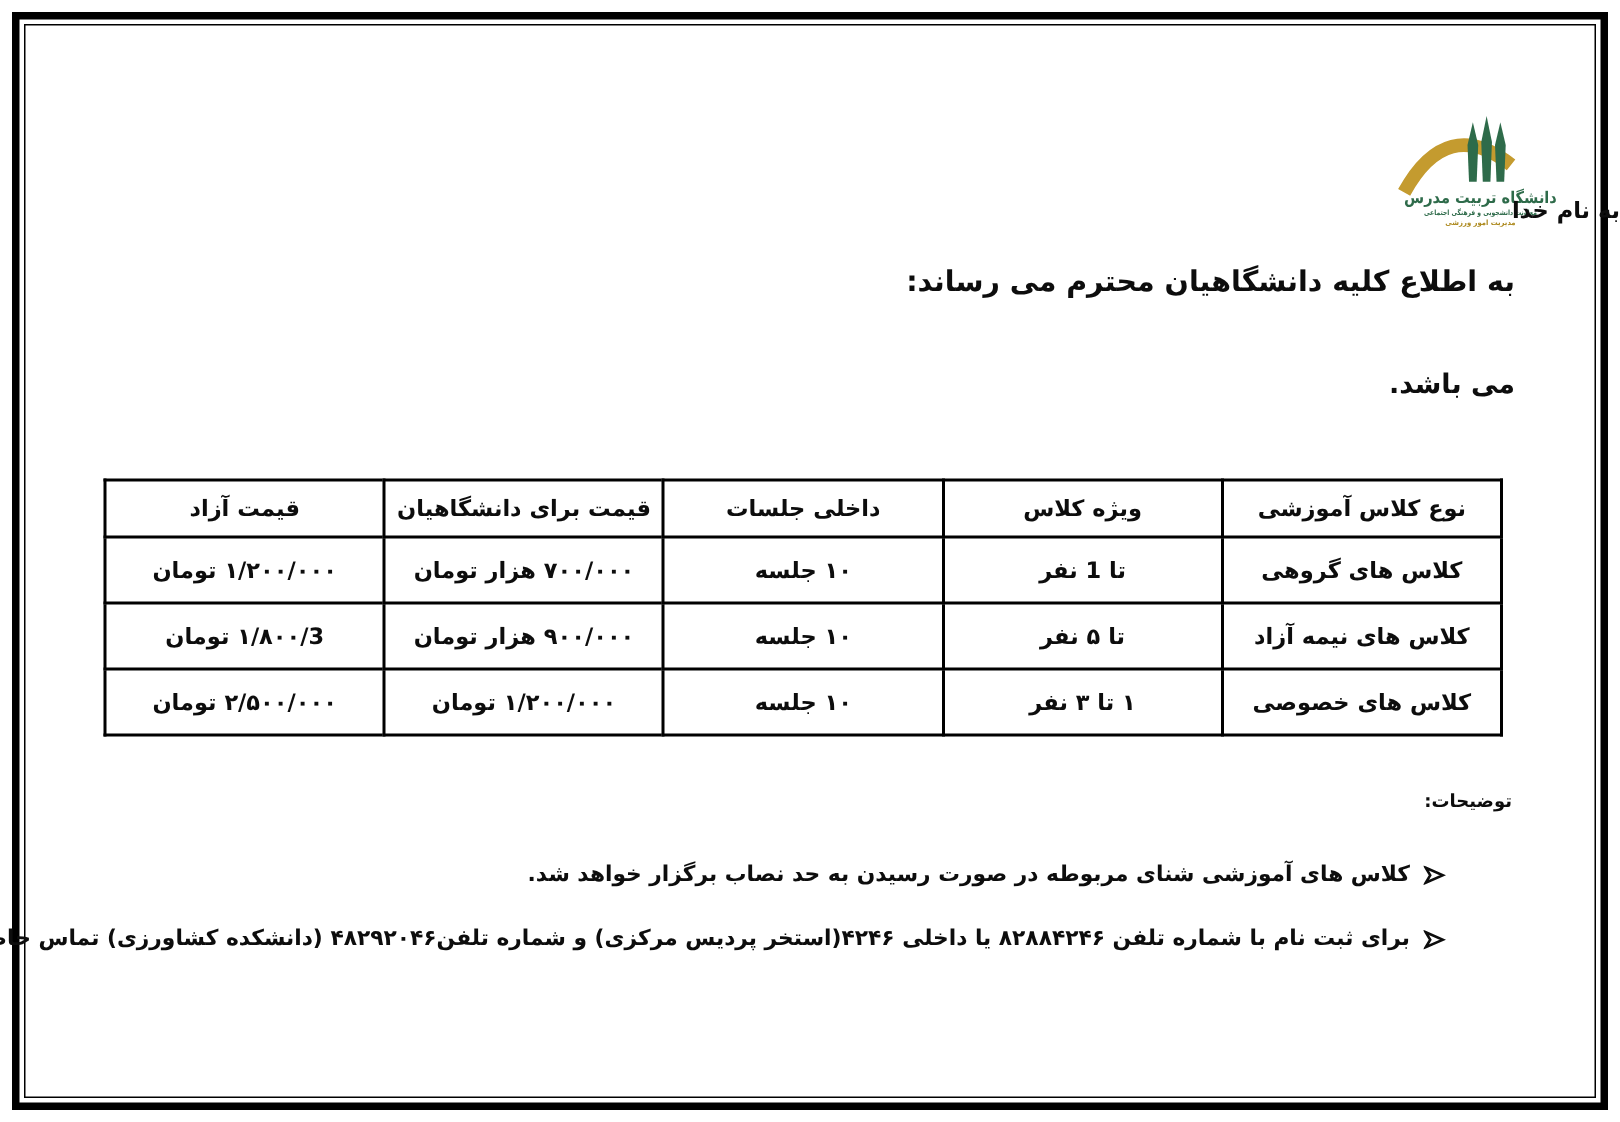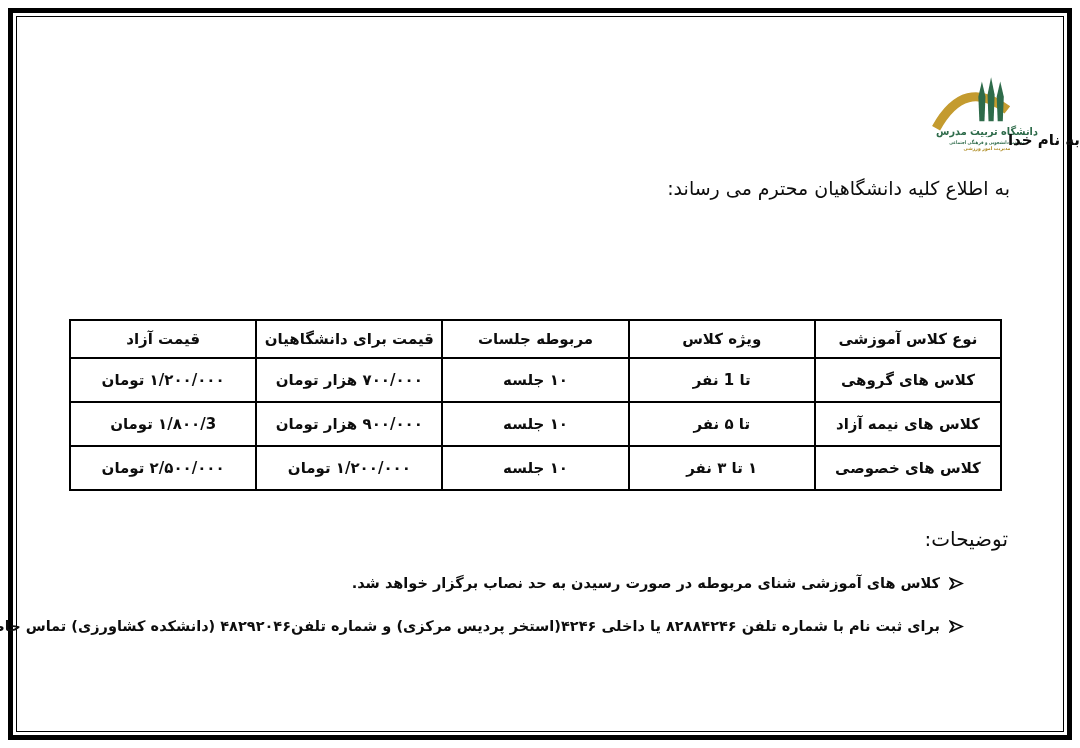--- a/index.html
+++ b/index.html
@@ -45,21 +45,21 @@
     direction: rtl;
   }
   
   .heading {
     position: absolute;
     top: 177px;
     right: 70px;
     direction: rtl;
     text-align: left;
     font-size: 19px;
-    font-weight: normal;
+    font-weight: bold;
   }
   
   .intro {
     position: absolute;
     top: 229px;
     left: 40px;
     right: 70px;
     direction: rtl;
     font-size: 18px;
     font-weight: bold;
@@ -95,22 +95,22 @@
     padding: 0 1px;
   }
   table.pricing thead tr { height: 38px; }
   table.pricing tbody tr { height: 44px; }
   
   .notes-title {
     position: absolute;
     top: 527px;
     right: 72px;
     direction: rtl;
-    font-size: 20px;
-    font-weight: normal;
+    font-size: 12px;
+    font-weight: bold;
   }
   .note {
     position: absolute;
     right: 116px;
     direction: rtl;
     display: flex;
     align-items: center;
     gap: 9px;
     font-size: 14.5px;
     font-weight: bold;
@@ -136,29 +136,30 @@
     <text x="55" y="68" text-anchor="middle" font-size="4.8" font-weight="bold" fill="#2e6b4a" textLength="74" lengthAdjust="spacingAndGlyphs">معاونت دانشجویی و فرهنگی اجتماعی</text>
     <text x="55" y="74.5" text-anchor="middle" font-size="4.8" font-weight="bold" fill="#ad8a1f" textLength="46" lengthAdjust="spacingAndGlyphs">مدیریت امور ورزشی</text>
   </svg>
 </div>
 
 <div class="bismillah">به نام خدا</div>
 
 <div class="heading">به اطلاع کلیه دانشگاهیان محترم می رساند:</div>
 
 <div class="intro">
+  <div class="intro-line2">می باشد.</div>
 </div>
 
 <div class="pricing-table-wrap">
   <table class="pricing">
     <thead>
       <tr>
         <th>نوع کلاس آموزشی</th>
         <th>ویژه کلاس</th>
-        <th>مربوطه جلسات</th>
+        <th>داخلی جلسات</th>
         <th>قیمت برای دانشگاهیان</th>
         <th>قیمت آزاد</th>
       </tr>
     </thead>
     <tbody>
       <tr>
         <td>کلاس های گروهی</td>
         <td>تا 1 نفر</td>
         <td>۱۰ جلسه</td>
         <td>۷۰۰/۰۰۰ هزار تومان</td>

